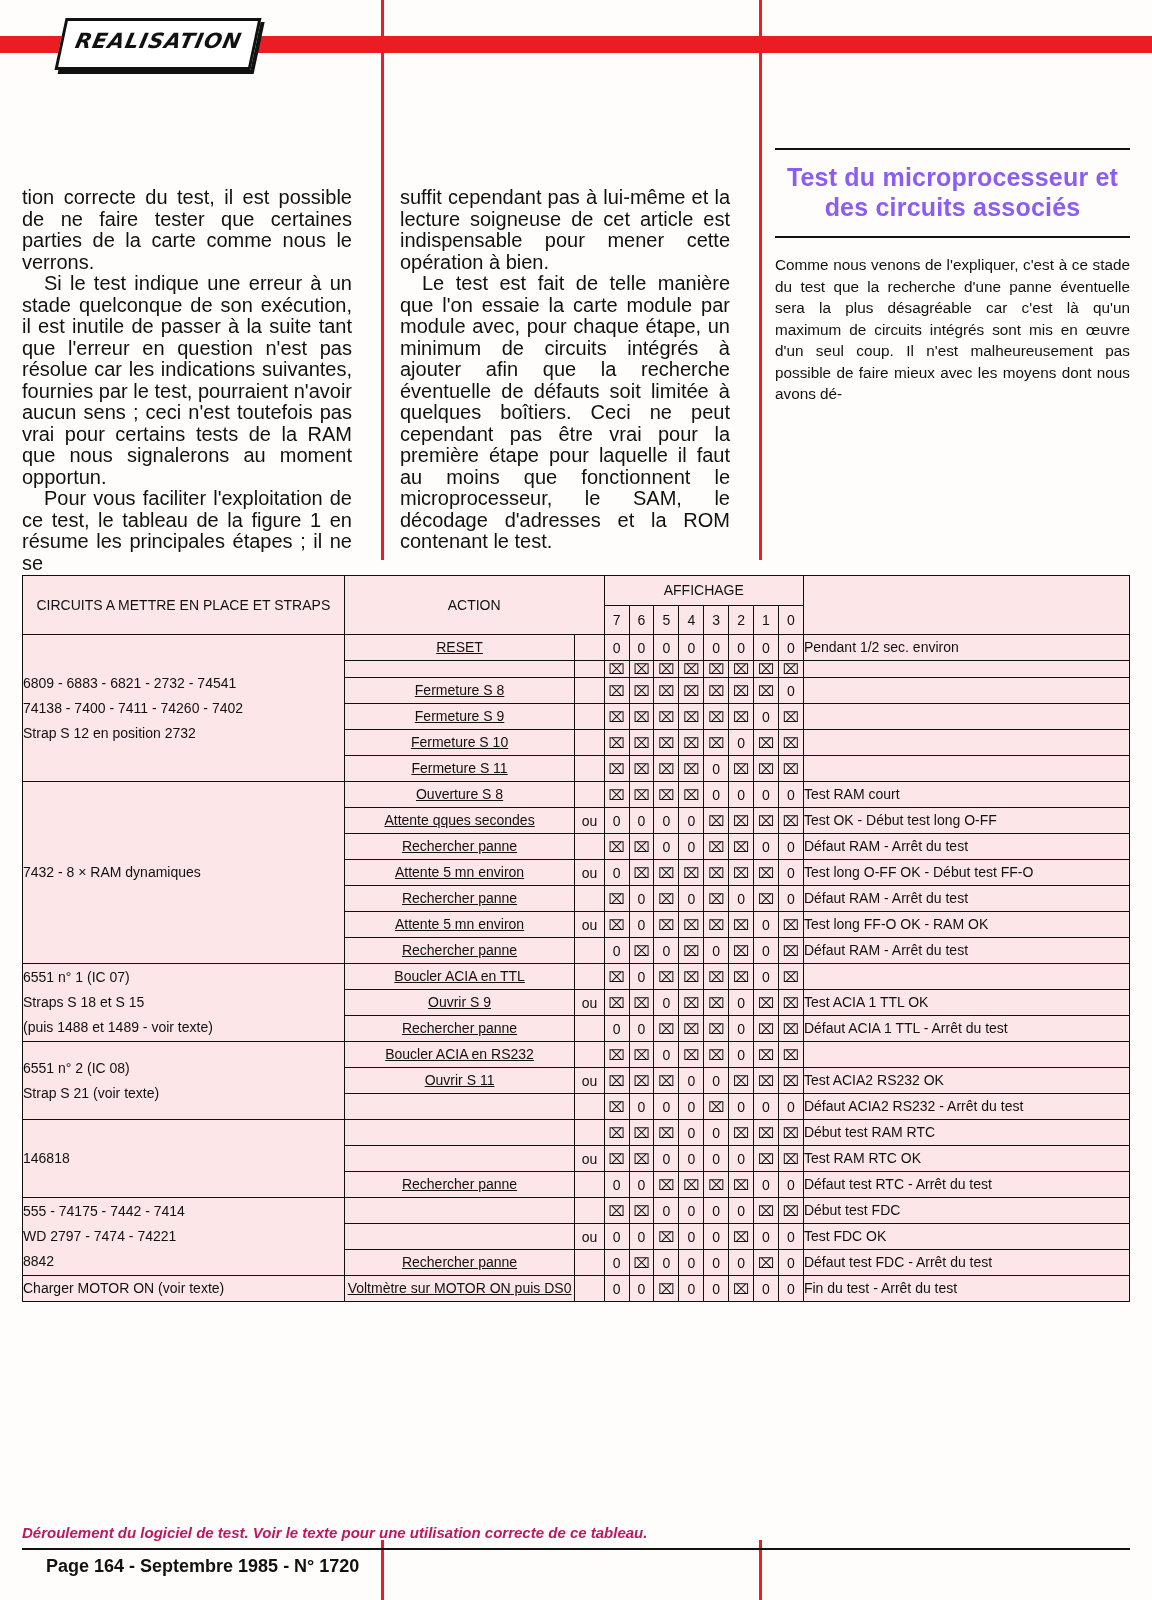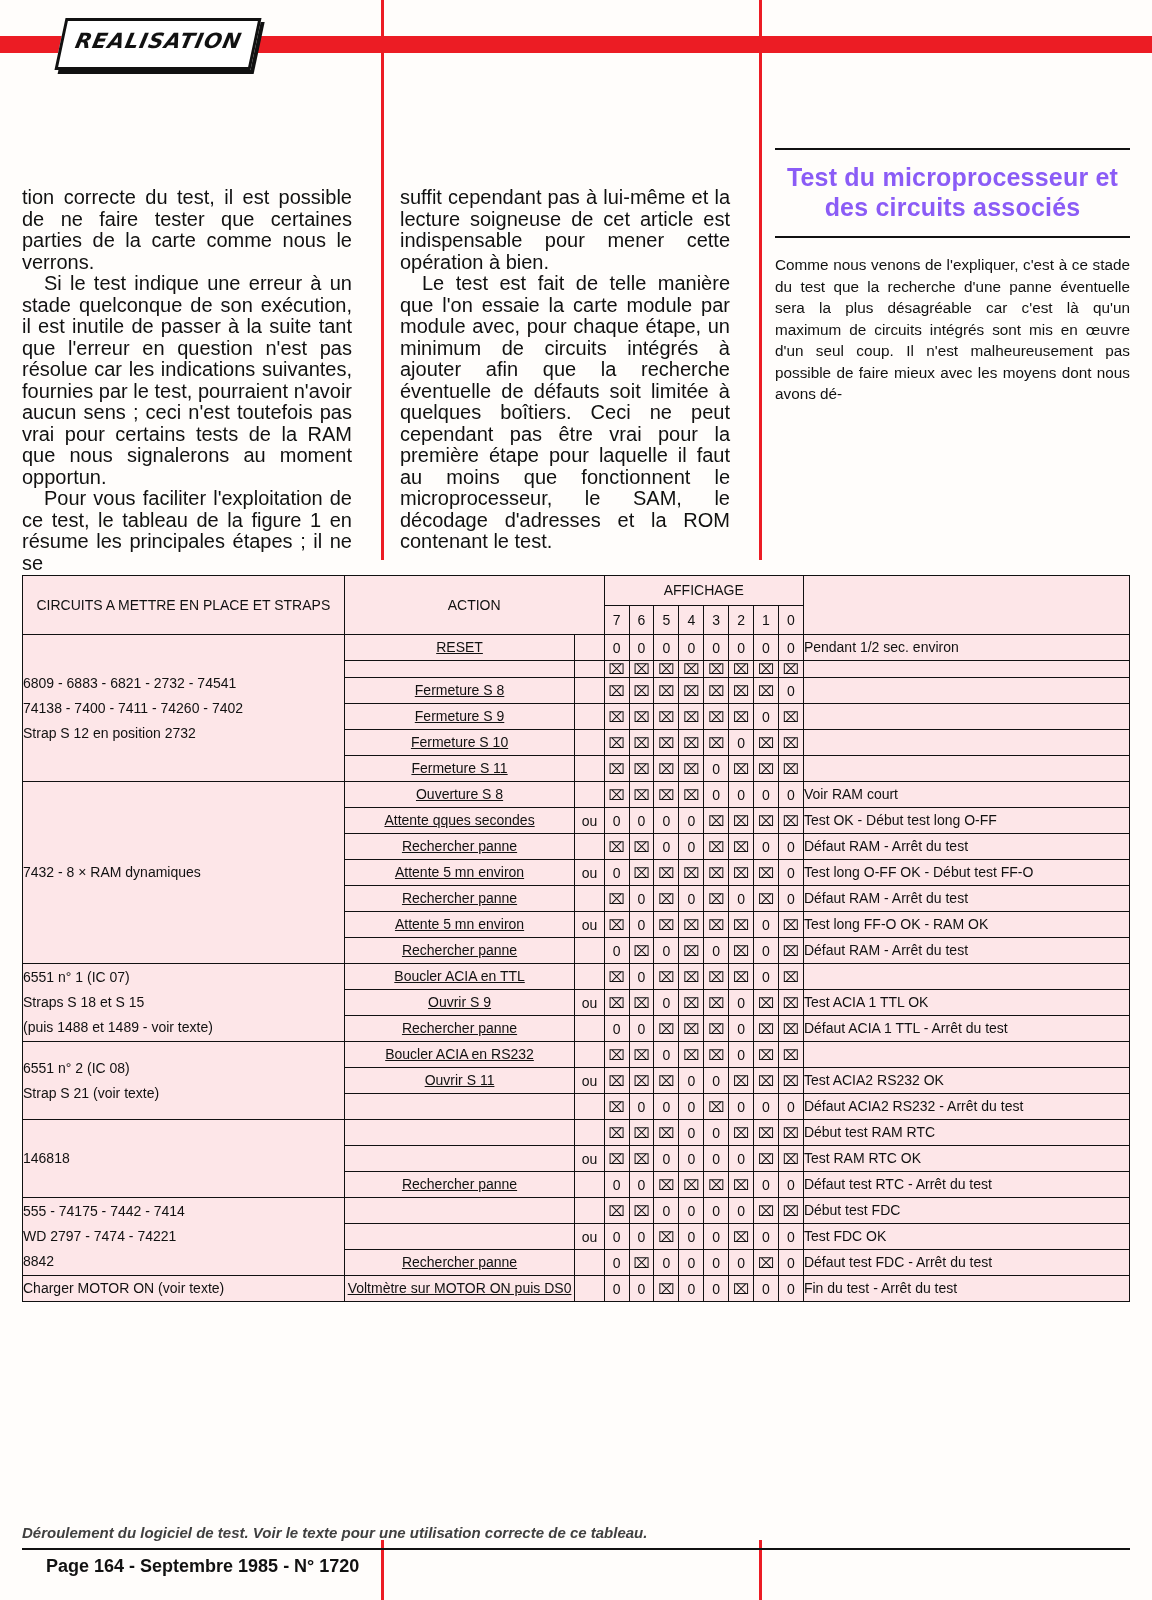--- a/index.html
+++ b/index.html
@@ -67,21 +67,21 @@
   .hdr{text-align:center;font-size:14.5px;padding:6px 4px;}
   .hdr.tall{height:58px;text-align:center;}
   .bit{width:22px;text-align:center;font-size:14px;padding:2px 0;}
   .grp-circ{width:296px;vertical-align:top;padding:8px 10px;line-height:25px;}
   .grp-act{width:212px;text-align:center;line-height:25px;padding:4px 4px;text-decoration:underline;}
   .grp-ou{width:26px;text-align:center;font-size:13px;}
   .grp-res{width:300px;line-height:25px;padding:4px 8px;}
   .xx{font-family:"DejaVu Sans", sans-serif;}
   .caption{
     position:absolute;left:22px;top:1524px;width:1000px;
-    color:#404040;font-style:italic;font-weight:bold;font-size:15px;
+    color:#be185d;font-style:italic;font-weight:bold;font-size:15px;
   }
   .pagefoot{
     position:absolute;left:22px;top:1556px;font-size:18px;font-weight:bold;padding-left:24px;
   }
   .footrule{position:absolute;left:22px;top:1548px;width:1108px;height:2px;background:#111;}
 </style>
 </head>
 <body>
 
 <div class="top-rule"></div>
@@ -223,21 +223,21 @@
           <td class="grp-act">Ouverture  S 8</td>
           <td class="grp-ou"></td>
           <td class="bit xx">⌧</td>
           <td class="bit xx">⌧</td>
           <td class="bit xx">⌧</td>
           <td class="bit xx">⌧</td>
           <td class="bit">0</td>
           <td class="bit">0</td>
           <td class="bit">0</td>
           <td class="bit">0</td>
-          <td class="grp-res">Voir RAM court</td>
+          <td class="grp-res">Test RAM court</td>
         </tr>
         <tr>
           <td class="grp-act">Attente qques secondes</td>
           <td class="grp-ou">ou</td>
           <td class="bit">0</td>
           <td class="bit">0</td>
           <td class="bit">0</td>
           <td class="bit">0</td>
           <td class="bit xx">⌧</td>
           <td class="bit xx">⌧</td>

